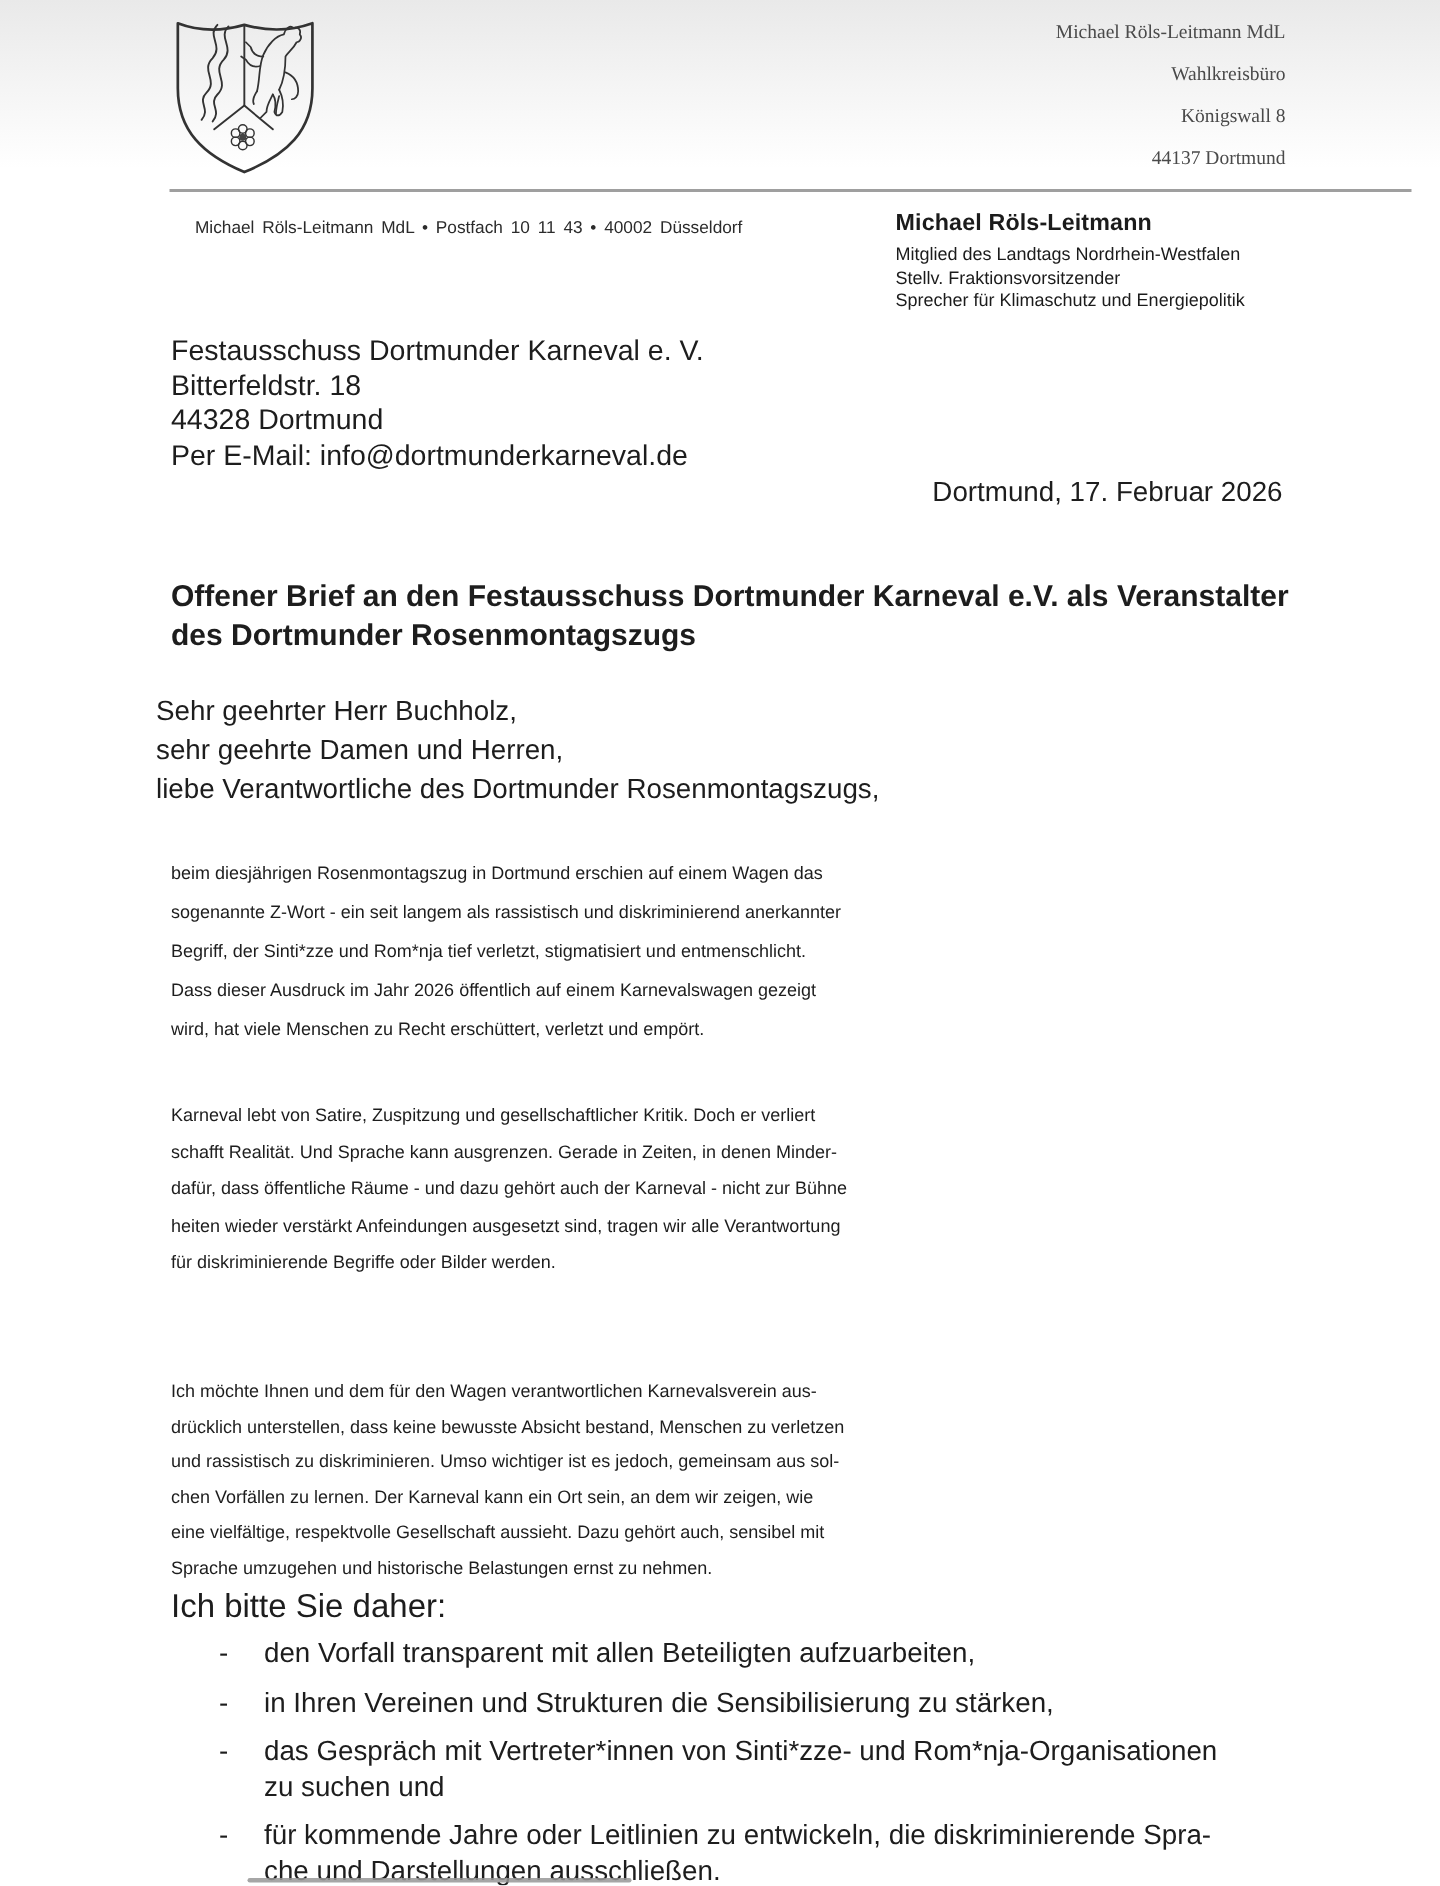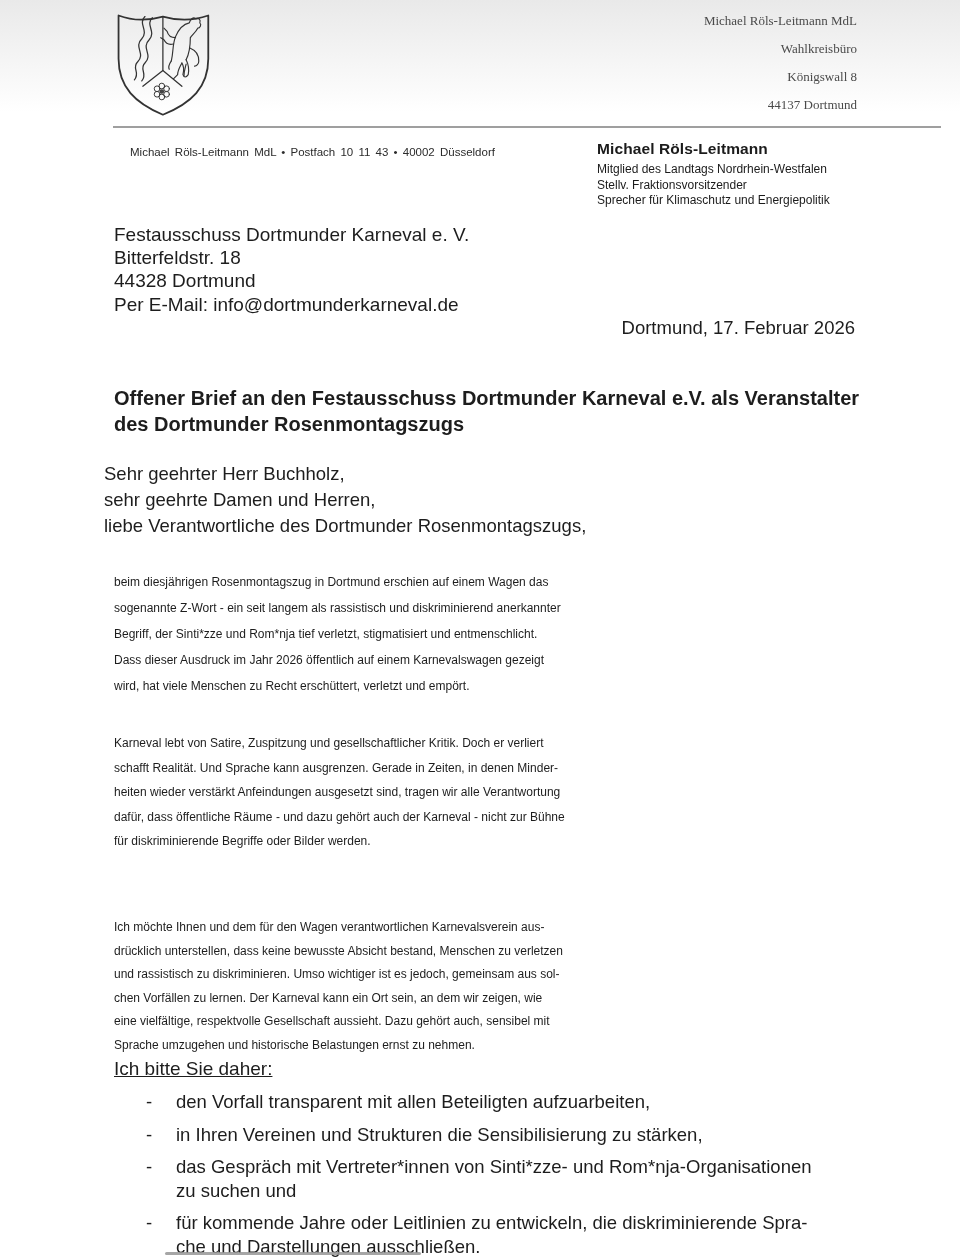--- a/index.html
+++ b/index.html
@@ -24,21 +24,21 @@
   .contact-name{font-weight:bold;font-size:15.5px;letter-spacing:.1px;margin-bottom:4px;}
   .contact-role{font-size:12px;line-height:15.6px;}
   .recipient{position:absolute;left:114px;top:184px;font-size:19px;line-height:23.2px;margin-top:39px;}
   .dateline{position:absolute;left:115px;top:317px;width:740px;text-align:right;font-size:18.5px;}
   .subject{position:absolute;left:114px;top:386px;font-weight:bold;font-size:20px;line-height:25.5px;}
   .salutation{position:absolute;left:104px;top:461px;font-size:18.5px;line-height:26px;}
   .para{position:absolute;left:114px;font-size:12px;}
   .p1{top:569px;line-height:26px;}
   .p2{top:731px;line-height:24.5px;}
   .p3{top:916px;line-height:23.5px;}
-  .intro{position:absolute;left:114px;top:1058px;font-size:19px;text-decoration:underline;}
+  .intro{position:absolute;left:114px;top:1058px;font-size:22px;}
   .bullets{position:absolute;left:114px;top:1090px;font-size:18.5px;}
   .bullet-item{display:flex;margin-bottom:9px;line-height:23.5px;}
   .bullet-marker{display:inline-block;margin-left:32px;width:30px;flex:none;}
   .tline,.subject div,.salutation div,.para div,.lh-block div,.recipient div{white-space:nowrap;}
   .bottom-smudge{position:absolute;left:165px;top:1252px;width:256px;height:3px;background:#969696;opacity:.85;border-radius:2px;}
 </style>
 </head>
 <body>
 
 <div class="page">
@@ -123,22 +123,22 @@
   <div>beim diesjährigen Rosenmontagszug in Dortmund erschien auf einem Wagen das</div>
       <div>sogenannte Z-Wort - ein seit langem als rassistisch und diskriminierend anerkannter</div>
       <div>Begriff, der Sinti*zze und Rom*nja tief verletzt, stigmatisiert und entmenschlicht.</div>
       <div>Dass dieser Ausdruck im Jahr 2026 öffentlich auf einem Karnevalswagen gezeigt</div>
       <div>wird, hat viele Menschen zu Recht erschüttert, verletzt und empört.</div>
     </div>
   <div class="para p2">
 
   <div>Karneval lebt von Satire, Zuspitzung und gesellschaftlicher Kritik. Doch er verliert</div>
       <div>schafft Realität. Und Sprache kann ausgrenzen. Gerade in Zeiten, in denen Minder-</div>
+      <div>dafür, dass öffentliche Räume - und dazu gehört auch der Karneval - nicht zur Bühne</div>
       <div>heiten wieder verstärkt Anfeindungen ausgesetzt sind, tragen wir alle Verantwortung</div>
-      <div>dafür, dass öffentliche Räume - und dazu gehört auch der Karneval - nicht zur Bühne</div>
       <div>für diskriminierende Begriffe oder Bilder werden.</div>
     </div>
   <div class="para p3">
 
   <div>Ich möchte Ihnen und dem für den Wagen verantwortlichen Karnevalsverein aus-</div>
       <div>drücklich unterstellen, dass keine bewusste Absicht bestand, Menschen zu verletzen</div>
       <div>und rassistisch zu diskriminieren. Umso wichtiger ist es jedoch, gemeinsam aus sol-</div>
       <div>chen Vorfällen zu lernen. Der Karneval kann ein Ort sein, an dem wir zeigen, wie</div>
       <div>eine vielfältige, respektvolle Gesellschaft aussieht. Dazu gehört auch, sensibel mit</div>
       <div>Sprache umzugehen und historische Belastungen ernst zu nehmen.</div>

